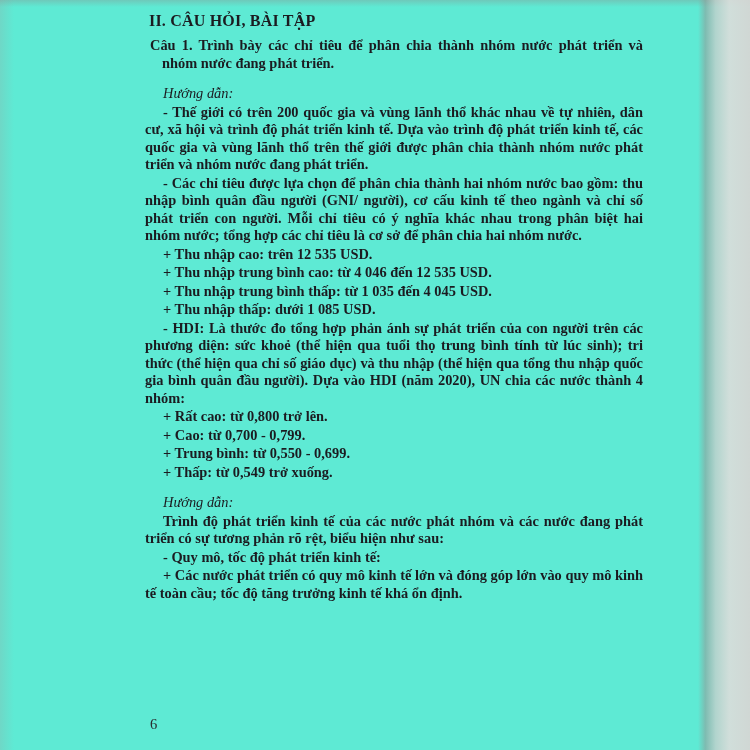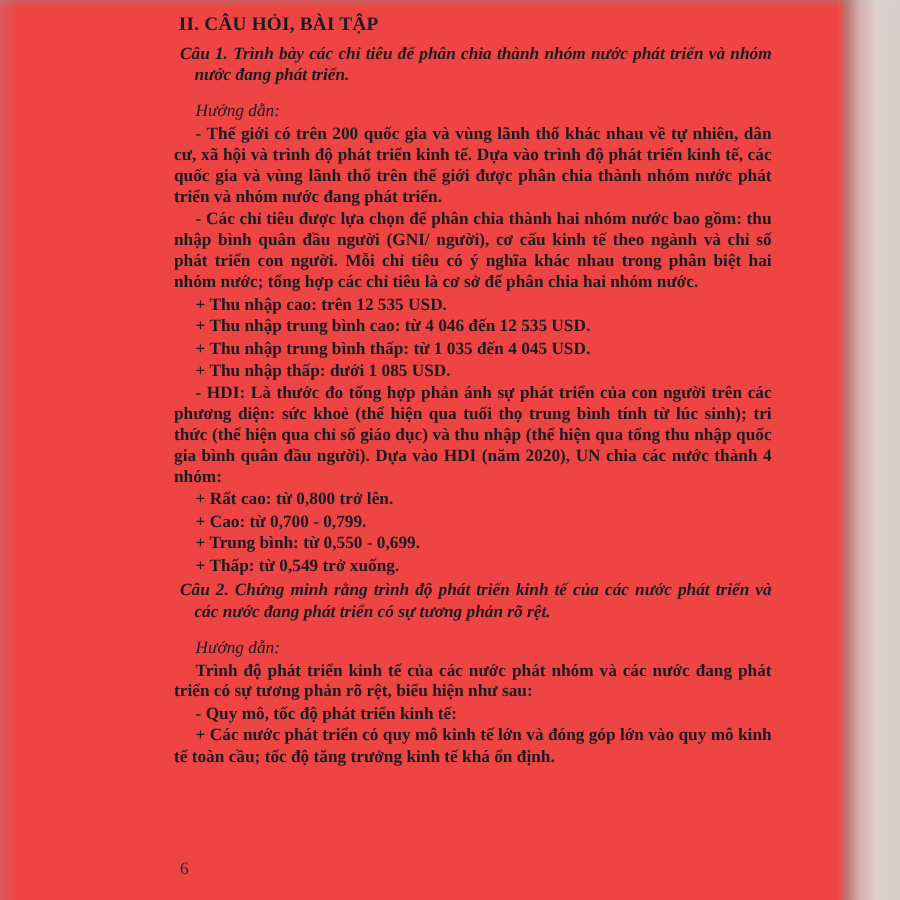--- a/index.html
+++ b/index.html
@@ -10,21 +10,21 @@
     width: 750px;
     height: 750px;
     background: #efefed;
     font-family: "Liberation Serif", "DejaVu Serif", serif;
     color: #1b1b20;
   }
   .sheet {
     position: relative;
     width: 750px;
     height: 750px;
-    background: #ef4444;
+    background: #5eead4;
     overflow: hidden;
   }
   
   .scan-edge-right {
     position: absolute;
     top: 0;
     right: 0;
     width: 52px;
     height: 750px;
     background: linear-gradient(to right,
@@ -63,21 +63,20 @@
     margin: 0 0 7px 4px;
   }
   .para {
     margin: 0;
     font-size: 14.4px;
     line-height: 1.215;
     text-align: justify;
   }
   .para.question {
     font-weight: bold;
-    font-style: italic;
     padding-left: 17px;
     text-indent: -12px;
     margin-top: 3px;
   }
   .para.guide {
     font-style: italic;
     text-indent: 18px;
     margin-top: 13px;
   }
   .para.body {
@@ -110,21 +109,20 @@
         <p class="para body">- Các chỉ tiêu được lựa chọn để phân chia thành hai nhóm nước bao gồm: thu nhập bình quân đầu người (GNI/ người), cơ cấu kinh tế theo ngành và chỉ số phát triển con người. Mỗi chỉ tiêu có ý nghĩa khác nhau trong phân biệt hai nhóm nước; tổng hợp các chỉ tiêu là cơ sở để phân chia hai nhóm nước.</p>
         <p class="para body">+ Thu nhập cao: trên 12 535 USD.</p>
         <p class="para body">+ Thu nhập trung bình cao: từ 4 046 đến 12 535 USD.</p>
         <p class="para body">+ Thu nhập trung bình thấp: từ 1 035 đến 4 045 USD.</p>
         <p class="para body">+ Thu nhập thấp: dưới 1 085 USD.</p>
         <p class="para body">- HDI: Là thước đo tổng hợp phản ánh sự phát triển của con người trên các phương diện: sức khoẻ (thể hiện qua tuổi thọ trung bình tính từ lúc sinh); tri thức (thể hiện qua chỉ số giáo dục) và thu nhập (thể hiện qua tổng thu nhập quốc gia bình quân đầu người). Dựa vào HDI (năm 2020), UN chia các nước thành 4 nhóm:</p>
         <p class="para body">+ Rất cao: từ 0,800 trở lên.</p>
         <p class="para body">+ Cao: từ 0,700 - 0,799.</p>
         <p class="para body">+ Trung bình: từ 0,550 - 0,699.</p>
         <p class="para body">+ Thấp: từ 0,549 trở xuống.</p>
-        <p class="para question">Câu 2. Chứng minh rằng trình độ phát triển kinh tế của các nước phát triển và các nước đang phát triển có sự tương phản rõ rệt.</p>
         <p class="para guide">Hướng dẫn:</p>
         <p class="para body">Trình độ phát triển kinh tế của các nước phát nhóm và các nước đang phát triển có sự tương phản rõ rệt, biểu hiện như sau:</p>
         <p class="para body">- Quy mô, tốc độ phát triển kinh tế:</p>
         <p class="para body">+ Các nước phát triển có quy mô kinh tế lớn và đóng góp lớn vào quy mô kinh tế toàn cầu; tốc độ tăng trưởng kinh tế khá ổn định.</p>
       </div>
   </div>
 
   <div class="page-number">6</div>
 </div>
 

